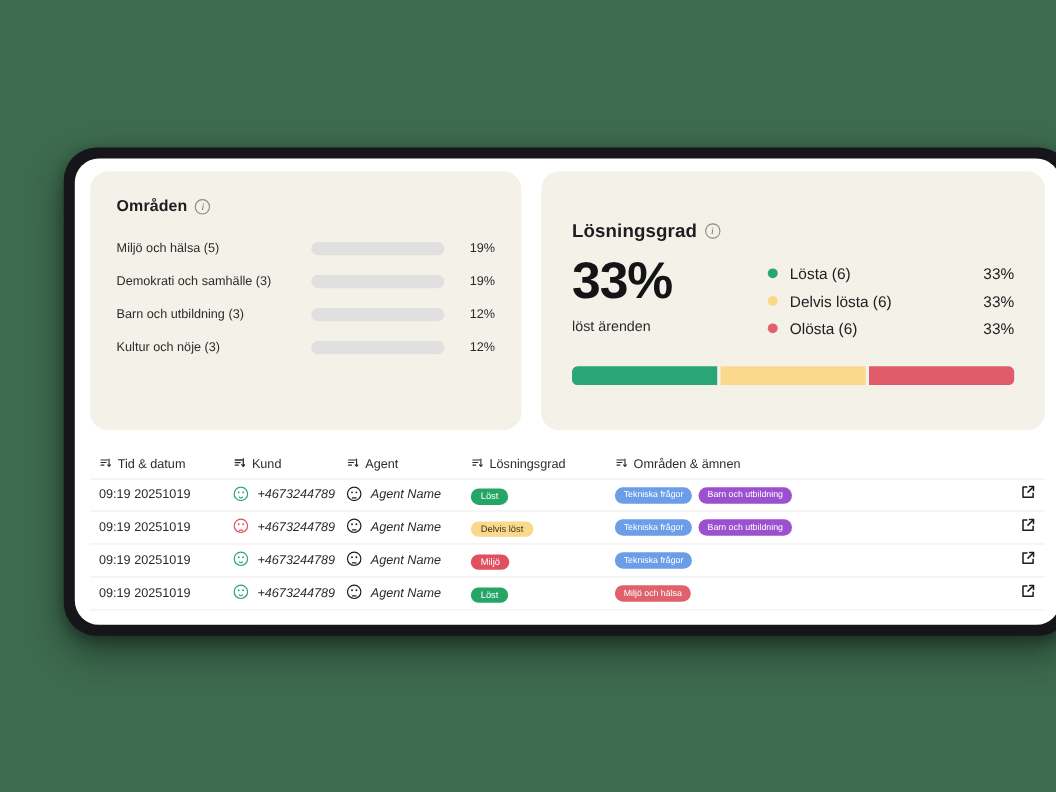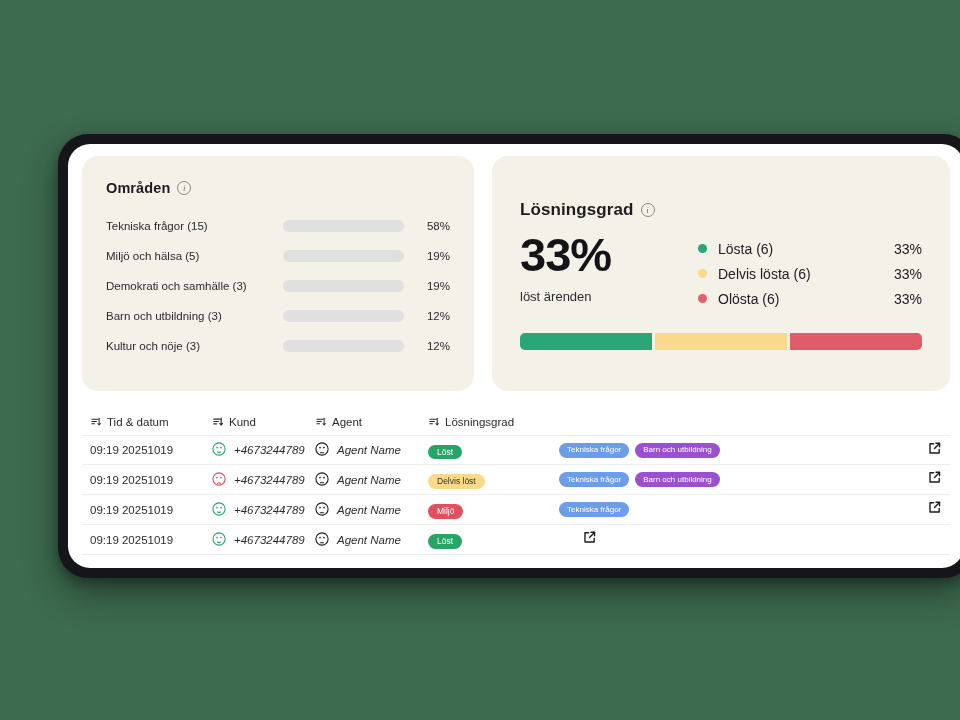--- a/index.html
+++ b/index.html
@@ -195,20 +195,21 @@
   .segbar-seg:last-child  { border-radius: 0 5px 5px 0; }
 
   
   #table { padding: 18px 14px 0 14px; }
 
   #table-header {
     display: flex;
     align-items: center;
     height: 26px;
     padding: 0 8px;
+    justify-content: space-between;
   }
 
   .th {
     display: flex;
     align-items: center;
     gap: 6px;
     font-size: 11.5px;
     color: #2b2b2e;
   }
 
@@ -281,25 +282,20 @@
   <div id="app-panel">
 
     <div id="cards-row">
 
       <div class="card" id="areas-card">
         <div class="card-title-row">
           <span class="card-title">Områden</span>
           <span class="info-icon">i</span>
         </div>
         <div id="areas-list">
-            <div class="area-row">
-              <span class="area-label">Tekniska frågor (15)</span>
-              <span class="area-track"><span class="area-fill" style="width:36%;background:#6b93e0"></span></span>
-              <span class="area-pct">58%</span>
-            </div>
             <div class="area-row">
               <span class="area-label">Miljö och hälsa (5)</span>
               <span class="area-track"><span class="area-fill" style="width:55%;background:#e2747c"></span></span>
               <span class="area-pct">19%</span>
             </div>
             <div class="area-row">
               <span class="area-label">Demokrati och samhälle (3)</span>
               <span class="area-track"><span class="area-fill" style="width:55%;background:#2aa58c"></span></span>
               <span class="area-pct">19%</span>
             </div>
@@ -389,20 +385,30 @@
           <div class="th col-res">
             <span class="sort-icon"><svg width="11" height="11" viewBox="0 0 12 12" fill="none" stroke="#2b2b2e" stroke-width="1.1" stroke-linecap="round">
                 <path d="M2 3.5h7"></path>
                 <path d="M2 6h5"></path>
                 <path d="M2 8.5h3"></path>
                 <path d="M10 2.5v7"></path>
                 <path d="M8.6 8.2 10 9.6l1.4-1.4"></path>
               </svg></span>
             <span>Lösningsgrad</span>
           </div>
+          <div class="th col-tags">
+            <span class="sort-icon"><svg width="11" height="11" viewBox="0 0 12 12" fill="none" stroke="#2b2b2e" stroke-width="1.1" stroke-linecap="round">
+                <path d="M2 3.5h7"></path>
+                <path d="M2 6h5"></path>
+                <path d="M2 8.5h3"></path>
+                <path d="M10 2.5v7"></path>
+                <path d="M8.6 8.2 10 9.6l1.4-1.4"></path>
+              </svg></span>
+            <span>Områden &amp; ämnen</span>
+          </div>
           <div class="col-open"></div>
         </div>
       <div id="table-body">
           <div class="tr">
             <div class="col-time cell-time">09:19 20251019</div>
             <div class="col-cust cell-with-icon">
               <span><svg class="face" width="14" height="14" viewBox="0 0 14 14">
                   <circle cx="7" cy="7" r="6.1" fill="none" stroke="#2aa56e" stroke-width="1.1"></circle>
                   <circle cx="5" cy="5.6" r="0.85" fill="#2aa56e"></circle>
                   <circle cx="9" cy="5.6" r="0.85" fill="#2aa56e"></circle>
@@ -511,20 +517,23 @@
             <div class="col-agent cell-with-icon">
               <span><svg class="face" width="14" height="14" viewBox="0 0 14 14">
                   <circle cx="7" cy="7" r="6.1" fill="none" stroke="#1d1d1f" stroke-width="1.1"></circle>
                   <circle cx="5" cy="5.6" r="0.85" fill="#1d1d1f"></circle>
                   <circle cx="9" cy="5.6" r="0.85" fill="#1d1d1f"></circle>
                   <path d="M5.4 10.7h3.2" fill="none" stroke="#1d1d1f" stroke-width="1.1" stroke-linecap="round"></path>
                 </svg></span>
               <span>Agent Name</span>
             </div>
             <div class="col-res"><span class="pill" style="background:#27a567;color:#ffffff">Löst</span></div>
+            <div class="col-tags tags-cell">
+              <span class="chip" style="background:#e0616b">Miljö och hälsa</span>
+            </div>
             <div class="col-open open-cell">
               <span><svg width="15" height="15" viewBox="0 0 16 16" fill="none" stroke="#1d1d1f" stroke-width="1.5" stroke-linecap="round" stroke-linejoin="round">
                   <path d="M7 3H3.2v9.8H13V9"></path>
                   <path d="M9.6 2.4H13.4v3.8"></path>
                   <path d="M13.3 2.6 8 7.9"></path>
                 </svg></span>
             </div>
           </div>
         </div>
     </div>

